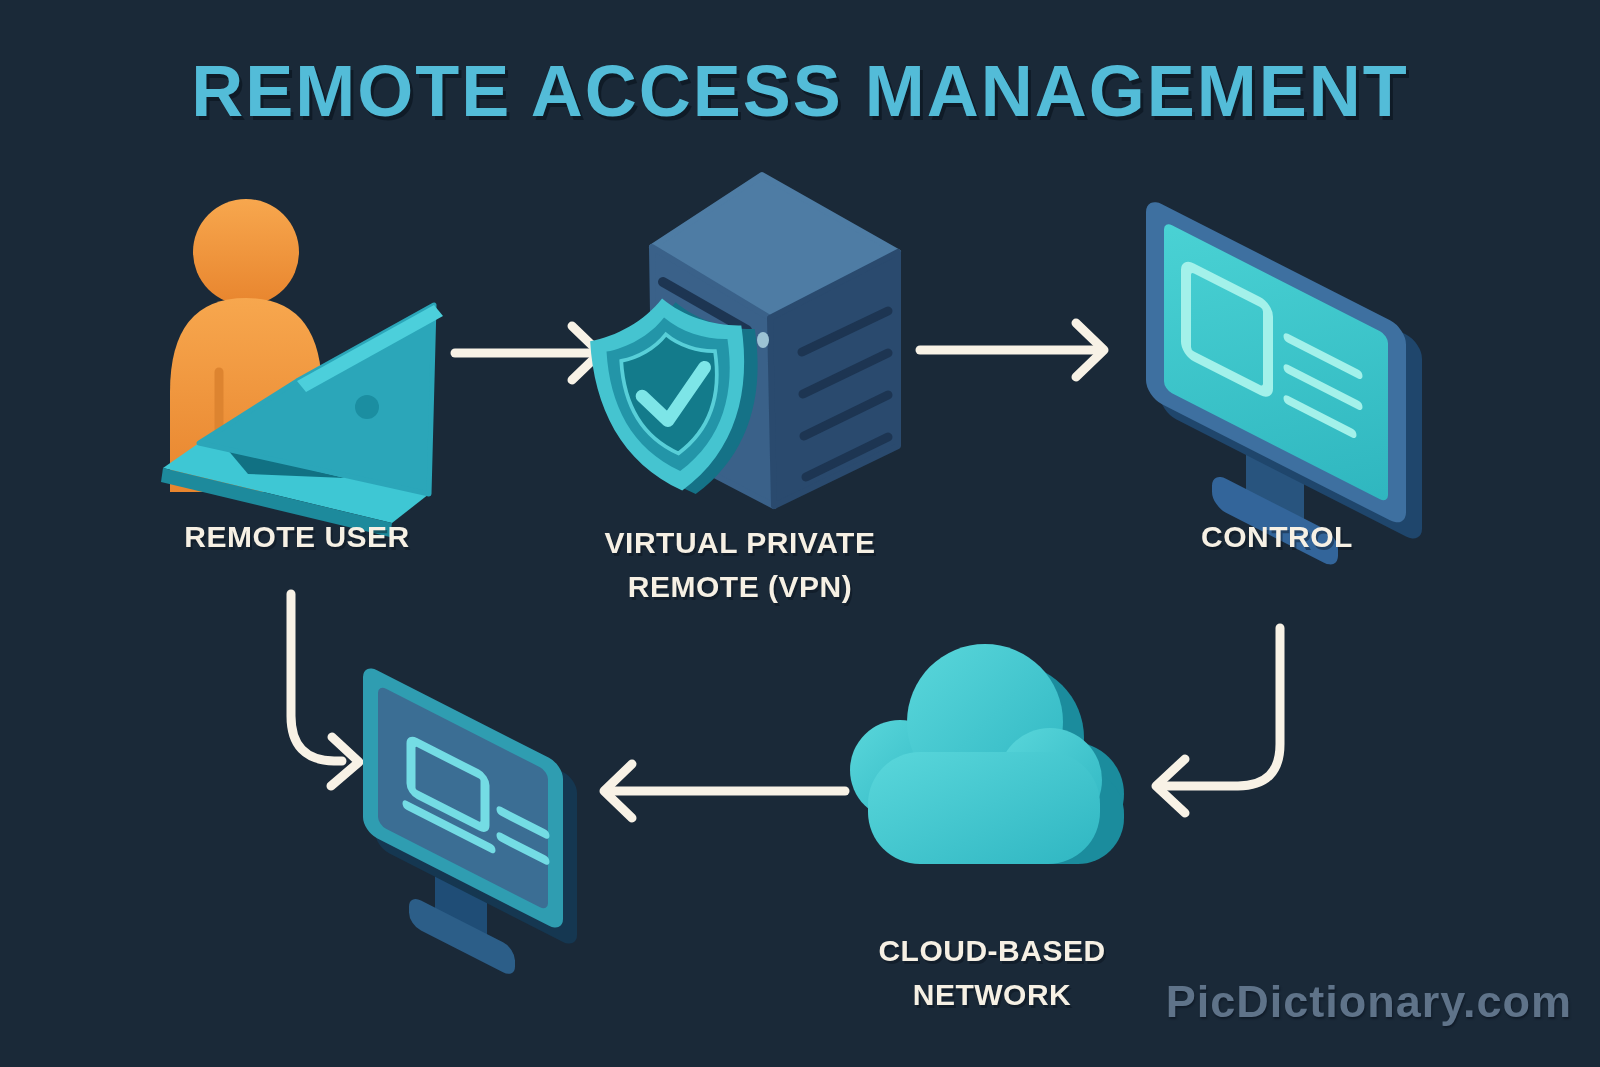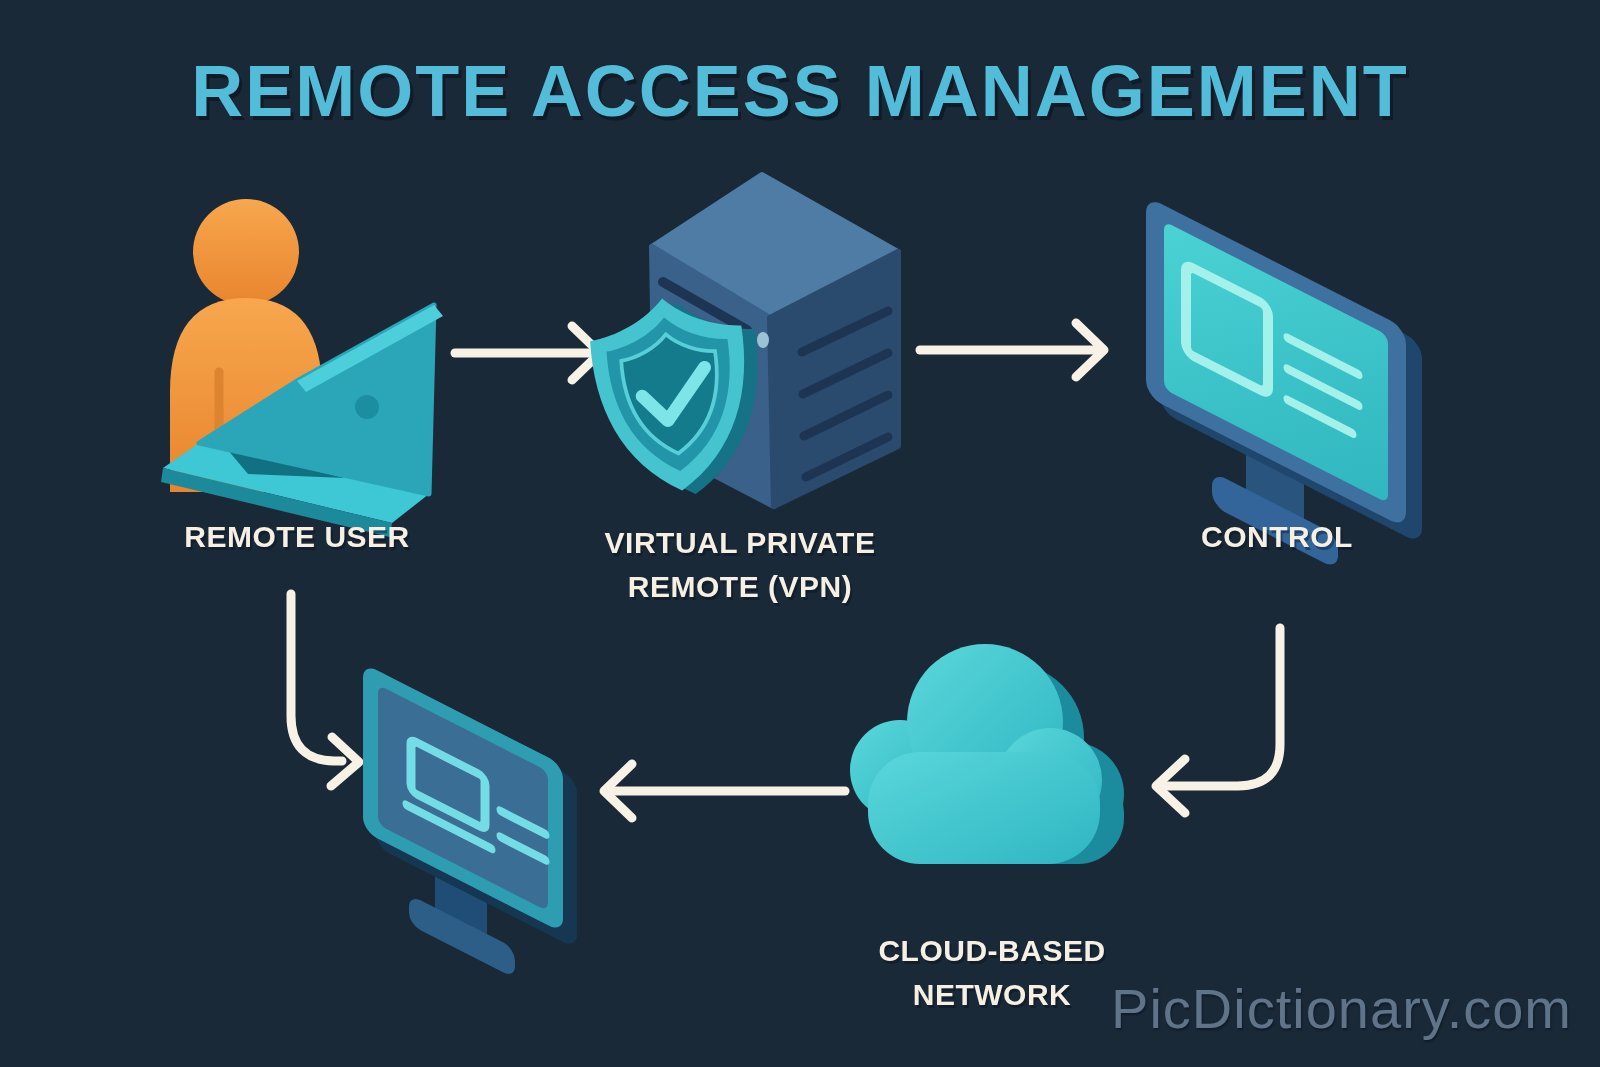--- a/index.html
+++ b/index.html
@@ -20,21 +20,21 @@
     letter-spacing:.5px;text-align:center;white-space:nowrap;
     text-shadow:2px 3px 0 rgba(8,16,26,.4);
   }
   .lbl-remote-user{left:297px;top:515px;}
   .lbl-vpn{left:740px;top:521px;}
   .lbl-rdp{left:1277px;top:515px;}
   .lbl-cloud{left:992px;top:894px;margin-top:35px;}
   .lbl-monitor{left:463px;top:948px;}
   .watermark{
     position:absolute;right:28px;top:976px;
-    font-size:56px;font-weight:400;letter-spacing:1px;color:#5f7389;
+    font-size:45px;font-weight:700;letter-spacing:1px;color:#5f7389;
     text-shadow:1px 2px 2px rgba(10,18,30,.6);
   }
 </style>
 </head>
 <body>
 
 <div class="canvas">
 
   <div class="title">REMOTE ACCESS MANAGEMENT</div>
 

